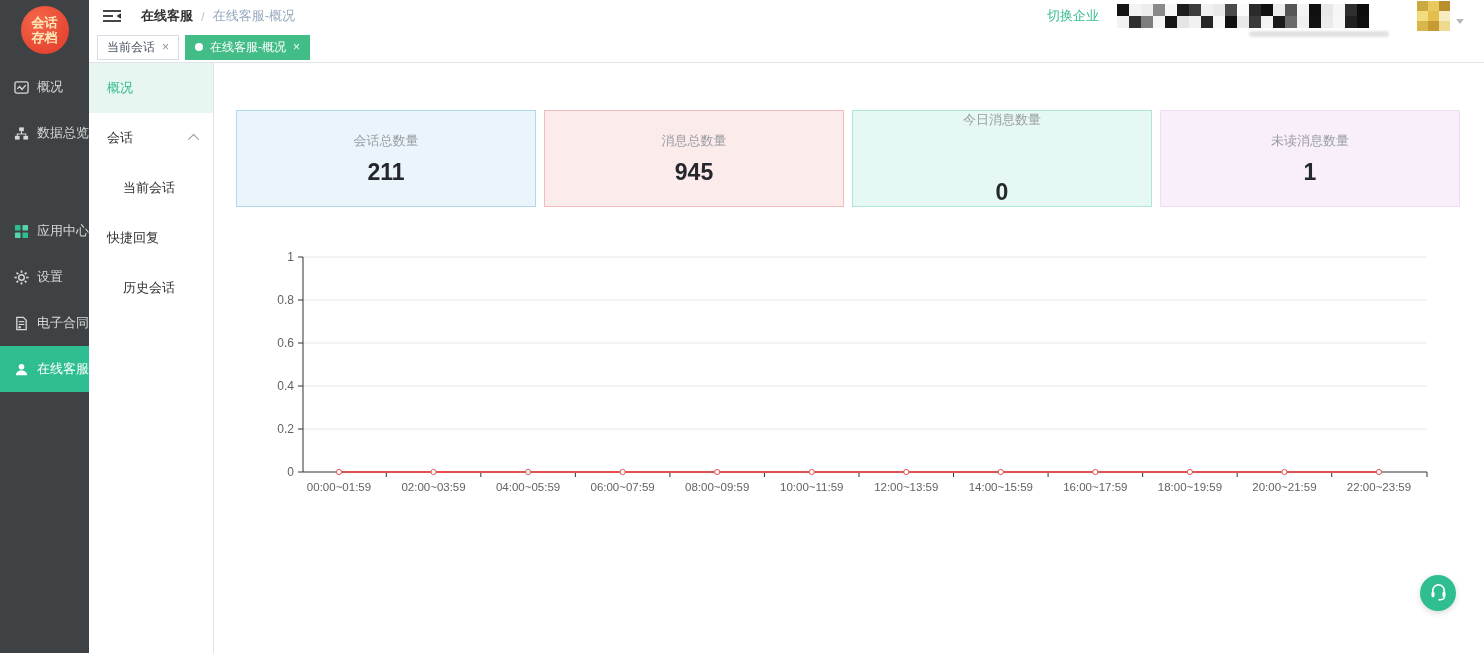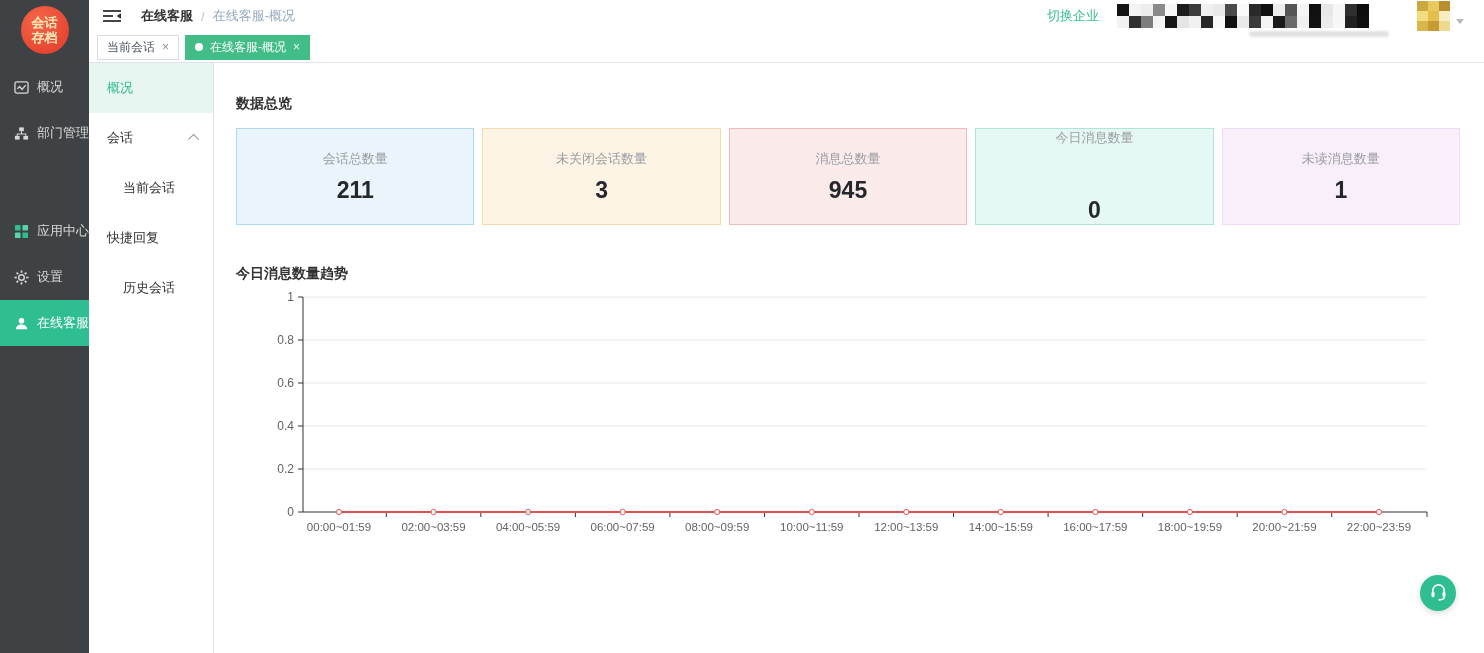--- a/index.html
+++ b/index.html
@@ -101,21 +101,21 @@
 
     <div class="pnav-item">
       <span class="ic">
         <svg width="15" height="15" viewBox="0 0 16 16">
             <rect x="5.5" y="1.5" width="5" height="4" fill="#d6d8d9"></rect>
             <rect x="1" y="10.5" width="5" height="4" fill="#d6d8d9"></rect>
             <rect x="10" y="10.5" width="5" height="4" fill="#d6d8d9"></rect>
             <path d="M8 5.5v3M3.5 10.5V8.5h9v2M3.5 8.5h9" stroke="#d6d8d9" fill="none" stroke-width="1.2"></path>
           </svg>
       </span>
-      <span>部门管理</span>
+      <span>数据总览</span>
     </div>
 
     <div class="pnav-item gap-above">
       <span class="ic">
         <svg width="15" height="15" viewBox="0 0 16 16">
             <rect x="1" y="1" width="6" height="6" rx="1" fill="#2FBE92"></rect>
             <rect x="9" y="1" width="6" height="6" rx="1" fill="#57D2A9"></rect>
             <rect x="1" y="9" width="6" height="6" rx="1" fill="#57D2A9"></rect>
             <rect x="9" y="9" width="6" height="6" rx="1" fill="#2FBE92"></rect>
           </svg>
@@ -135,20 +135,31 @@
               <line x1="2.7" y1="2.7" x2="4.5" y2="4.5"></line>
               <line x1="11.5" y1="11.5" x2="13.3" y2="13.3"></line>
               <line x1="13.3" y1="2.7" x2="11.5" y2="4.5"></line>
               <line x1="2.7" y1="13.3" x2="4.5" y2="11.5"></line>
             </g>
           </svg>
       </span>
       <span>设置</span>
     </div>
 
+    <div class="pnav-item">
+      <span class="ic">
+        <svg width="15" height="15" viewBox="0 0 16 16">
+            <path d="M3 1.5h7l3 3v10H3z" fill="none" stroke="#d6d8d9" stroke-width="1.4"></path>
+            <line x1="5" y1="6" x2="11" y2="6" stroke="#d6d8d9" stroke-width="1.2"></line>
+            <line x1="5" y1="9" x2="11" y2="9" stroke="#d6d8d9" stroke-width="1.2"></line>
+            <circle cx="6" cy="12" r="1.3" fill="#d6d8d9"></circle>
+          </svg>
+      </span>
+      <span>电子合同</span>
+    </div>
 
     <div class="pnav-item active">
       <span class="ic">
         <svg width="15" height="15" viewBox="0 0 16 16">
             <circle cx="8" cy="5" r="3" fill="#fff"></circle>
             <path d="M2 14c0-3.2 2.7-5 6-5s6 1.8 6 5z" fill="#fff"></path>
           </svg>
       </span>
       <span>在线客服</span>
     </div>
@@ -263,47 +274,41 @@
         </div>
         <div class="snav-item">
           <span>快捷回复</span>
         </div>
         <div class="snav-item child">
           <span>历史会话</span>
         </div>
       </div>
 
       <div class="main">
-        <div class="section-title">数据总览</div>
 
         <div class="cards">
           <div class="stat-card" style="background: rgb(233, 244, 251); border-color: rgb(175, 216, 241);">
             <div class="stat-label">会话总数量</div>
             <div class="stat-value">211</div>
           </div>
-          <div class="stat-card" style="background: rgb(253, 244, 229); border-color: rgb(246, 220, 172);">
-            <div class="stat-label">未关闭会话数量</div>
-            <div class="stat-value">3</div>
-          </div>
           <div class="stat-card" style="background: rgb(251, 235, 235); border-color: rgb(243, 188, 188);">
             <div class="stat-label">消息总数量</div>
             <div class="stat-value">945</div>
           </div>
           <div class="stat-card" style="background: rgb(229, 248, 244); border-color: rgb(174, 231, 218); justify-content: space-between;">
             <div class="stat-label">今日消息数量</div>
             <div class="stat-value">0</div>
           </div>
           <div class="stat-card" style="background: rgb(248, 239, 250); border-color: rgb(239, 220, 244);">
             <div class="stat-label">未读消息数量</div>
             <div class="stat-value">1</div>
           </div>
         </div>
 
         <div class="chart-block">
-          <div class="section-title">今日消息数量趋势</div>
           <div class="chart-svg-wrap">
             <svg id="trend-svg" width="1223" height="258" viewBox="0 0 1223 258">
                 <line x1="62" x2="67" y1="225" y2="225" stroke="#333"></line>
                 <text x="58" y="229" text-anchor="end" fill="#606266" font-size="12">0</text>
                 <line x1="67" x2="1191" y1="182" y2="182" stroke="#E8E8E8" stroke-width="1"></line>
                 <line x1="62" x2="67" y1="182" y2="182" stroke="#333"></line>
                 <text x="58" y="186" text-anchor="end" fill="#606266" font-size="12">0.2</text>
                 <line x1="67" x2="1191" y1="139" y2="139" stroke="#E8E8E8" stroke-width="1"></line>
                 <line x1="62" x2="67" y1="139" y2="139" stroke="#333"></line>
                 <text x="58" y="143" text-anchor="end" fill="#606266" font-size="12">0.4</text>

